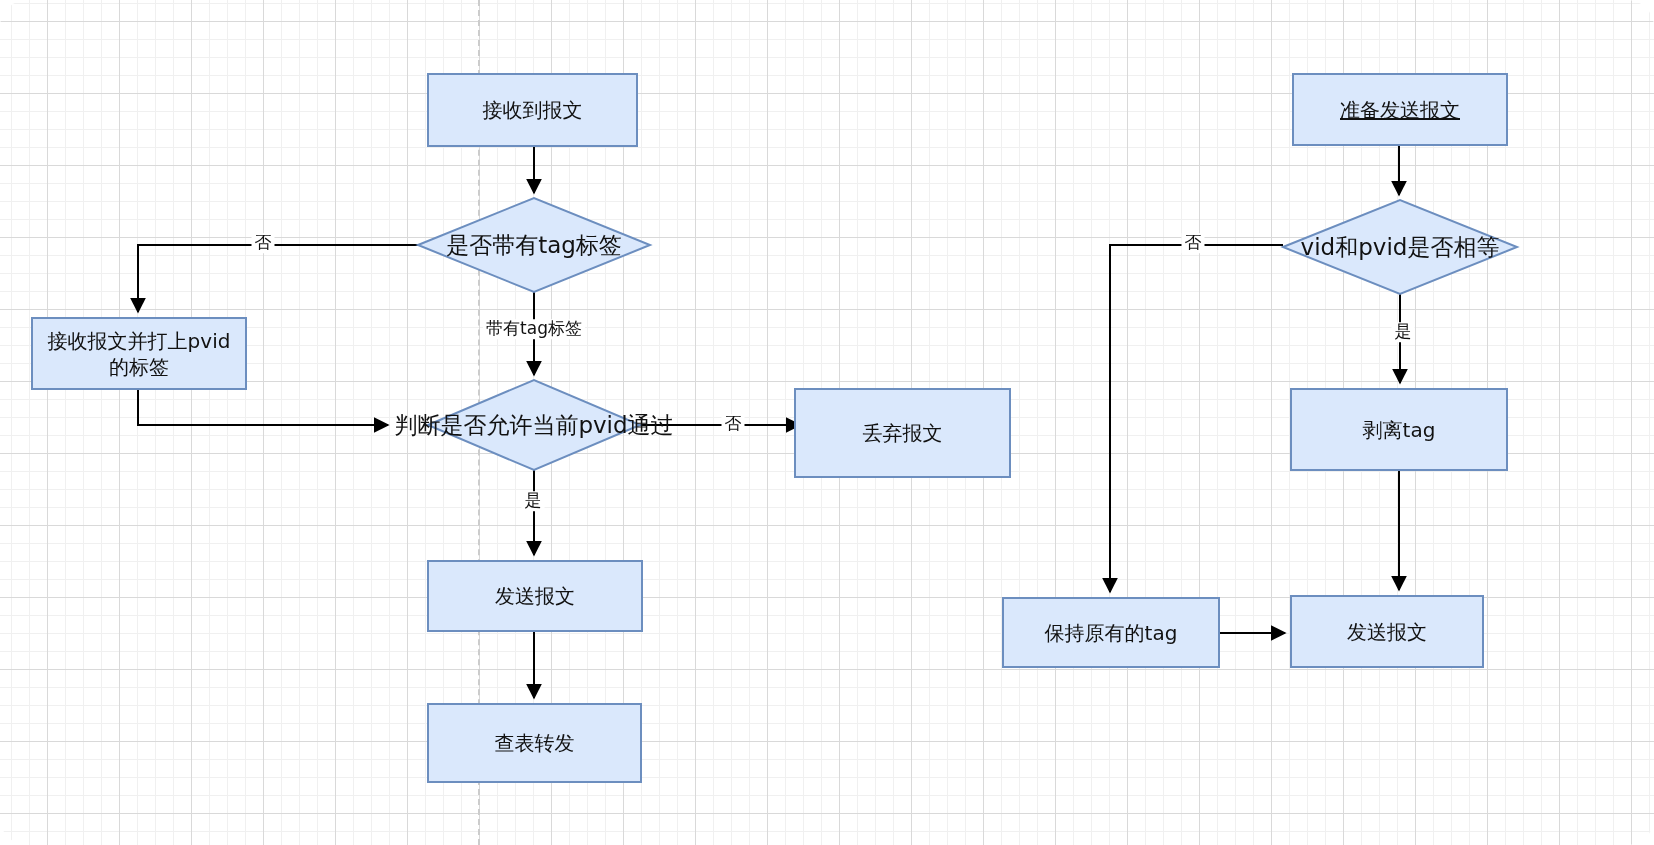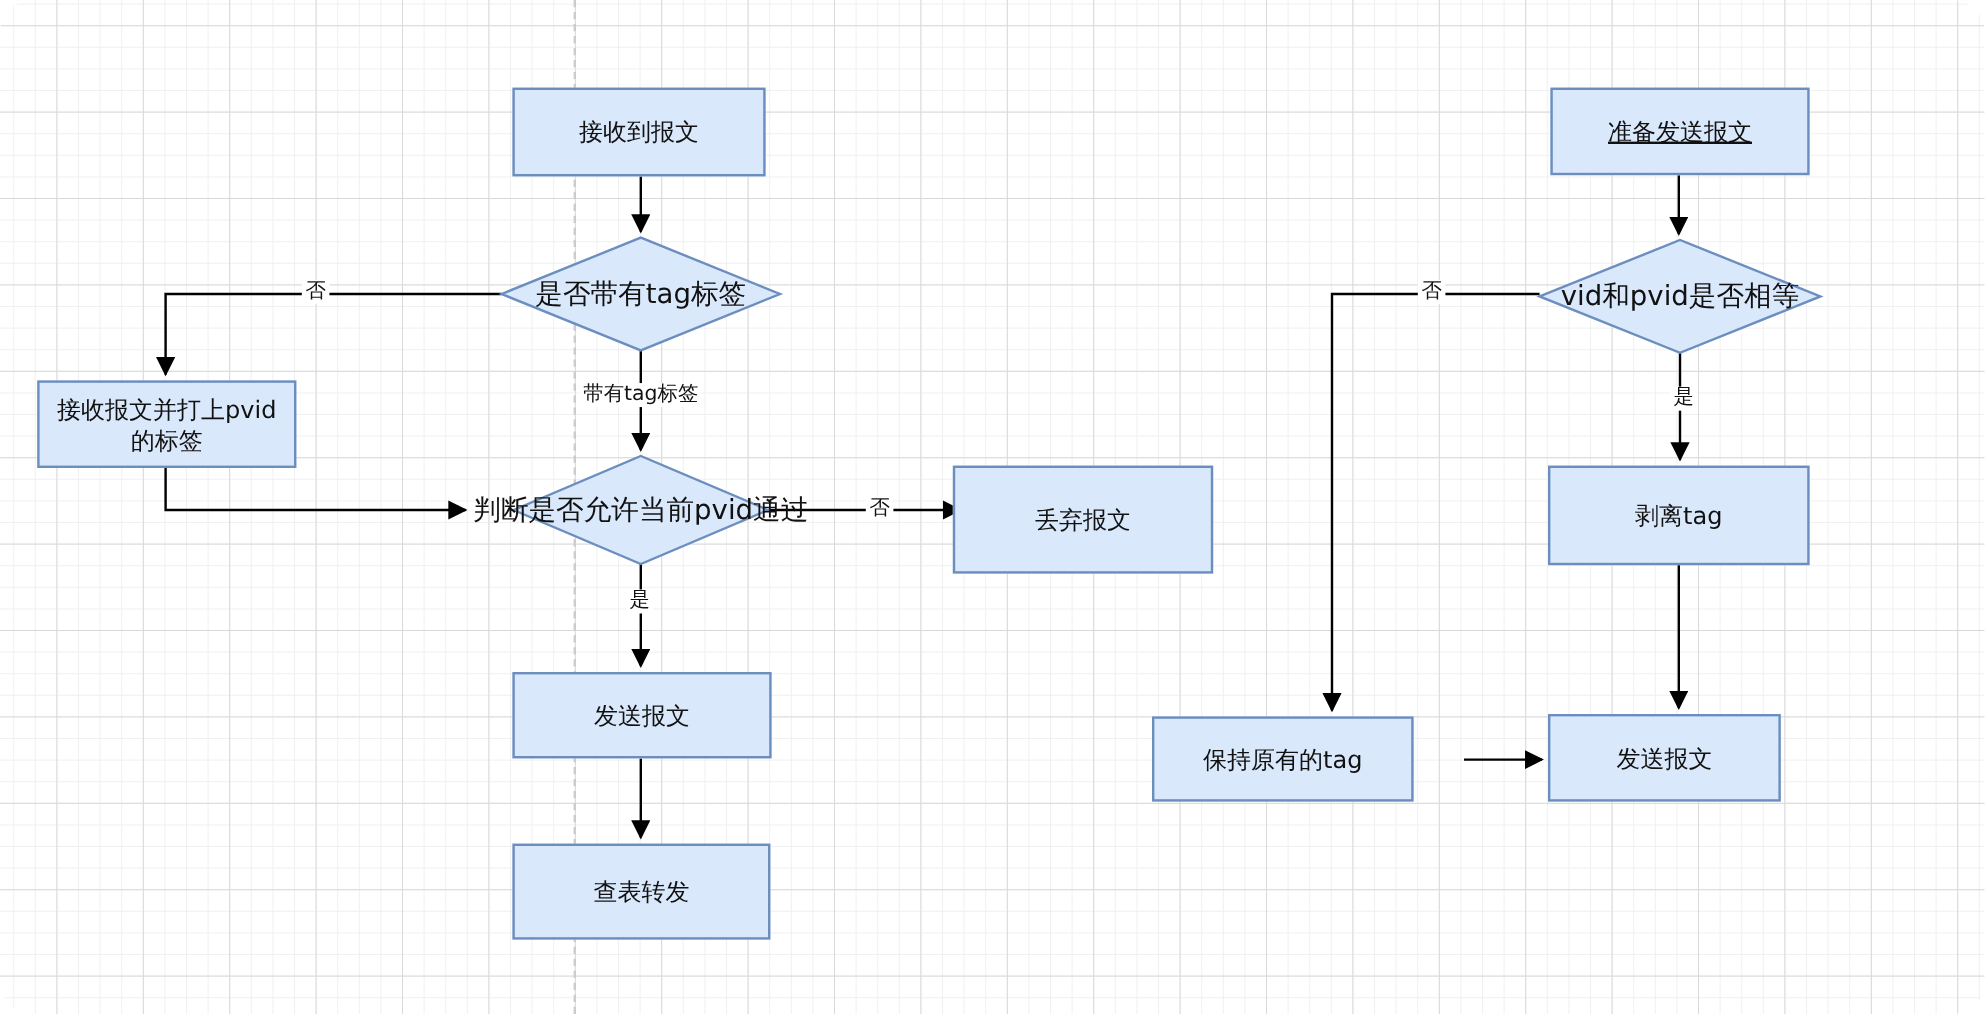--- a/index.html
+++ b/index.html
@@ -127,21 +127,21 @@
   <div class="node" style="left:427px; top:560px; width:216px; height:72px;">发送报文</div>
 
   <div class="node" style="left:427px; top:703px; width:215px; height:80px;">查表转发</div>
 
   <div class="node" style="left:1292px; top:73px; width:216px; height:73px;text-decoration:underline;">准备发送报文</div>
 
   <div class="diamond-label" style="left:1400px; top:247px;">vid和pvid是否相等</div>
 
   <div class="node" style="left:1290px; top:388px; width:218px; height:83px;">剥离tag</div>
 
-  <div class="node" style="left:960px; top:597px; width:218px; height:71px;">保持原有的tag</div>
+  <div class="node" style="left:1002px; top:597px; width:218px; height:71px;">保持原有的tag</div>
 
   <div class="node" style="left:1290px; top:595px; width:194px; height:73px;">发送报文</div>
 
   <div class="edge-label" style="left:263px; top:243px;">否</div>
 
   <div class="edge-label" style="left:534px; top:329px;">带有tag标签</div>
 
   <div class="edge-label" style="left:733px; top:424px;">否</div>
 
   <div class="edge-label" style="left:533px; top:501px;">是</div>

